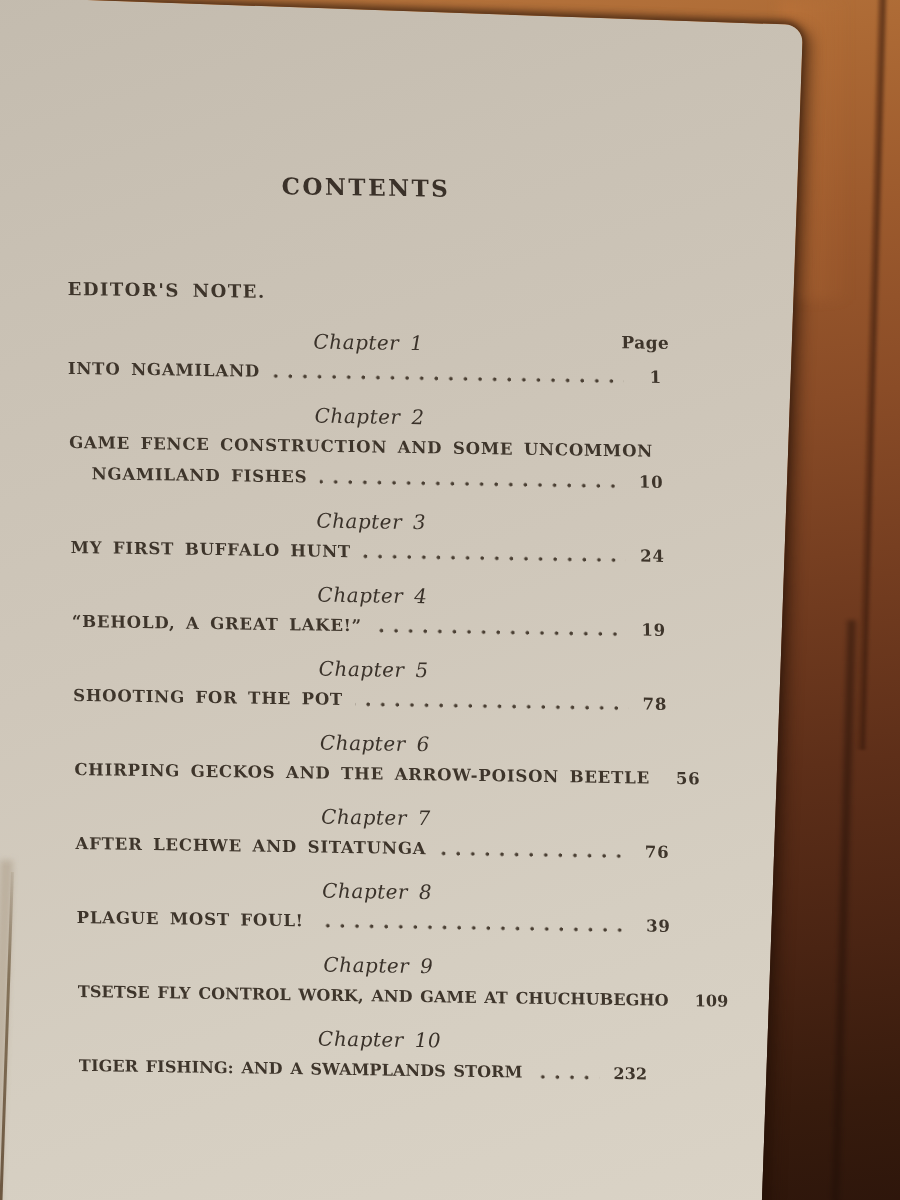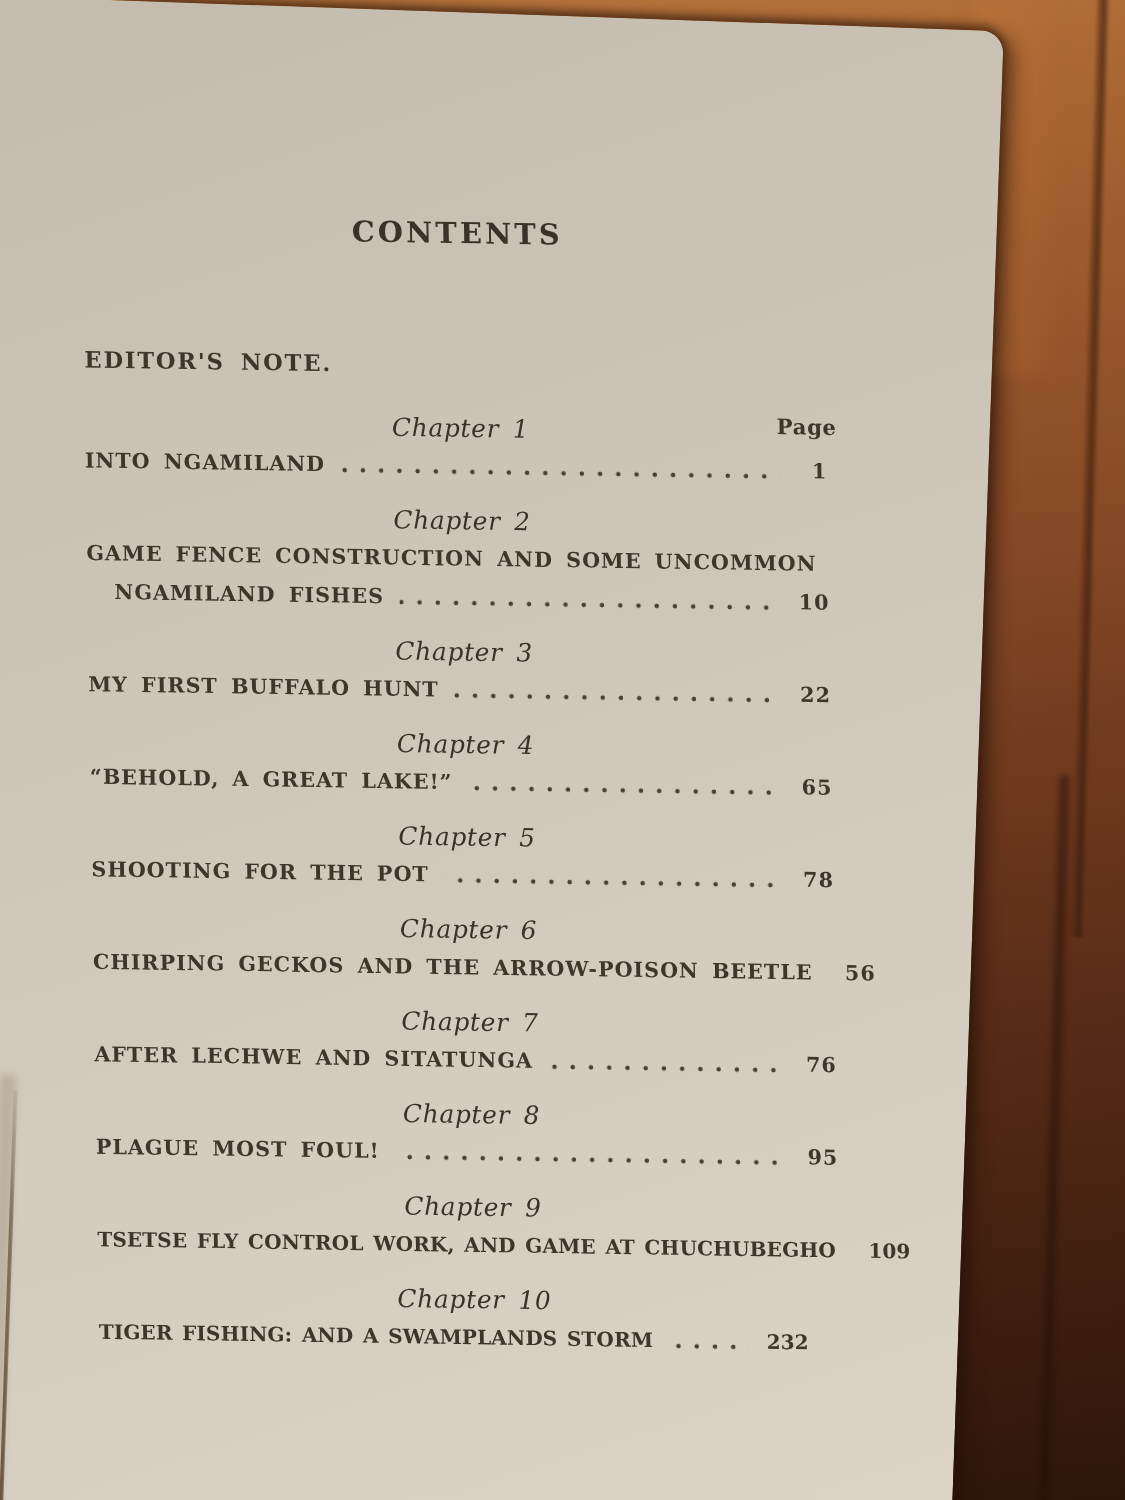--- a/index.html
+++ b/index.html
@@ -120,28 +120,28 @@
   <div class="row indent" style="top:462px">
     <span class="t">NGAMILAND FISHES</span>
     <span class="lead"></span>
     <span class="num">10</span>
   </div>
 
   <div class="chap" style="top:504px">Chapter 3</div>
   <div class="row" style="top:536px">
     <span class="t">MY FIRST BUFFALO HUNT</span>
     <span class="lead"></span>
-    <span class="num">22</span>
+    <span class="num">24</span>
   </div>
 
   <div class="chap" style="top:578px">Chapter 4</div>
   <div class="row" style="top:610px">
     <span class="t">“BEHOLD, A GREAT LAKE!”</span>
     <span class="lead"></span>
-    <span class="num">65</span>
+    <span class="num">19</span>
   </div>
 
   <div class="chap" style="top:652px">Chapter 5</div>
   <div class="row" style="top:684px">
     <span class="t">SHOOTING FOR THE POT</span>
     <span class="lead"></span>
     <span class="num">78</span>
   </div>
 
   <div class="chap" style="top:726px">Chapter 6</div>
@@ -155,21 +155,21 @@
   <div class="row" style="top:832px">
     <span class="t">AFTER LECHWE AND SITATUNGA</span>
     <span class="lead"></span>
     <span class="num">76</span>
   </div>
 
   <div class="chap" style="top:874px">Chapter 8</div>
   <div class="row" style="top:906px">
     <span class="t">PLAGUE MOST FOUL!</span>
     <span class="lead"></span>
-    <span class="num">95</span>
+    <span class="num">39</span>
   </div>
 
   <div class="chap" style="top:948px">Chapter 9</div>
   <div class="row tight" style="top:980px">
     <span class="t">TSETSE FLY CONTROL WORK, AND GAME AT CHUCHUBEGHO</span>
     <span class="lead blank"></span>
     <span class="num">109</span>
   </div>
 
   <div class="chap" style="top:1022px">Chapter 10</div>

